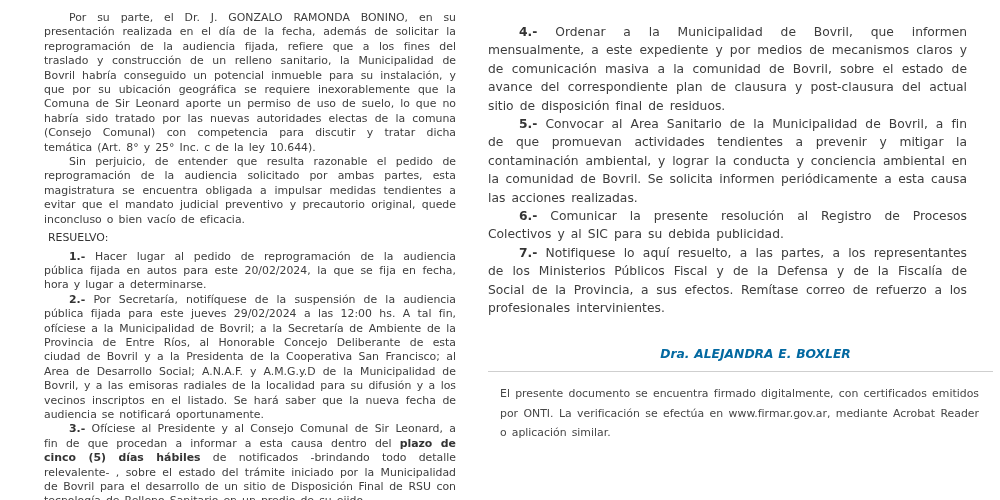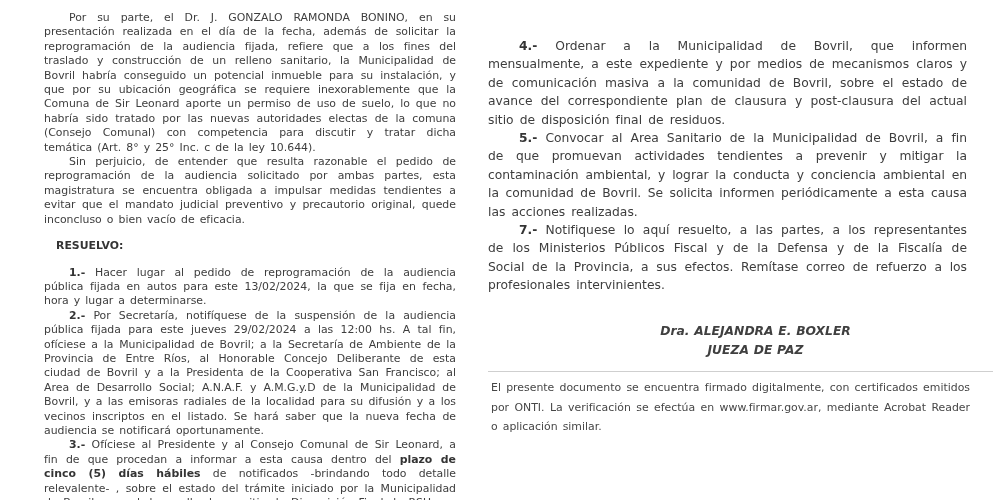--- a/index.html
+++ b/index.html
@@ -24,105 +24,105 @@
   .col-left {
     left: 44px;
     top: 11px;
     width: 412px;
     font-size: 10.9px;
     line-height: 14.4px;
     word-spacing: 1.6px;
   }
   .col-right {
     left: 488px;
-    top: 37px;
+    top: 23px;
     width: 479px;
     font-size: 12.3px;
     line-height: 18.4px;
     word-spacing: 2.2px;
   }
   p.para {
     margin: 0;
     text-indent: 25px;
   }
   .col-right p.para {
     text-indent: 31px;
   }
   p.resuelvo {
-    margin: 12px;
+    margin: 4px;
     text-indent: 0;
-    font-weight: bold;
+    font-weight: normal;
     color: #343434;
   }
   b.num, b.emph {
     font-weight: bold;
     color: #343434;
   }
   .signature {
     margin-top: 27px;
     text-align: center;
     transform: translateX(28px);
     font-weight: bold;
     font-style: italic;
     font-size: 12.3px;
     line-height: 19.5px;
-    color: #404040;
+    color: #0369a1;
     word-spacing: 0.5px;
   }
   .footer {
     position: absolute;
     left: 488px;
     top: 371px;
     width: 506px;
   }
   .footer-divider {
     width: 505px;
     border-top: 1px solid #cfcfcf;
     margin: 0 0 6px 0;
   }
   .footnote {
-    margin: 3px;
+    margin: 12px;
     width: 479px;
     font-size: 10.9px;
     line-height: 19.5px;
     word-spacing: 1.6px;
     text-align: justify;
     color: #464646;
   }
 </style>
 </head>
 <body>
 
 <div class="page">
 
   <div class="col col-left">
     <p class="para">Por su parte, el Dr. J. GONZALO RAMONDA BONINO, en su presentación realizada en el día de la fecha, además de solicitar la reprogramación de la audiencia fijada, refiere que a los fines del traslado y construcción de un relleno sanitario, la Municipalidad de Bovril habría conseguido un potencial inmueble para su instalación, y que por su ubicación geográfica se requiere inexorablemente que la Comuna de Sir Leonard aporte un permiso de uso de suelo, lo que no habría sido tratado por las nuevas autoridades electas de la comuna (Consejo Comunal) con competencia para discutir y tratar dicha temática (Art. 8° y 25° Inc. c de la ley 10.644).</p>
     <p class="para">Sin perjuicio, de entender que resulta razonable el pedido de reprogramación de la audiencia solicitado por ambas partes, esta magistratura se encuentra obligada a impulsar medidas tendientes a evitar que el mandato judicial preventivo y precautorio original, quede inconcluso o bien vacío de eficacia.</p>
 
     <p class="resuelvo">RESUELVO:</p>
 
-    <p class="para"><b class="num">1.-</b><span> Hacer lugar al pedido de reprogramación de la audiencia pública fijada en autos para este 13/02/2024, la que se fija en fecha, hora y lugar a determinarse.</span></p>
+    <p class="para"><b class="num">1.-</b><span> Hacer lugar al pedido de reprogramación de la audiencia pública fijada en autos para este 20/02/2024, la que se fija en fecha, hora y lugar a determinarse.</span></p>
 
     <p class="para"><b class="num">2.-</b><span> Por Secretaría, notifíquese de la suspensión de la audiencia pública fijada para este jueves 29/02/2024 a las 12:00 hs. A tal fin, ofíciese a la Municipalidad de Bovril; a la Secretaría de Ambiente de la Provincia de Entre Ríos, al Honorable Concejo Deliberante de esta ciudad de Bovril y a la Presidenta de la Cooperativa San Francisco; al Area de Desarrollo Social; A.N.A.F. y A.M.G.y.D de la Municipalidad de Bovril, y a las emisoras radiales de la localidad para su difusión y a los vecinos inscriptos en el listado. Se hará saber que la nueva fecha de audiencia se notificará oportunamente.</span></p>
 
     <p class="para"><b class="num">3.-</b><span> Ofíciese al Presidente y al Consejo Comunal de Sir Leonard, a fin de que procedan a informar a esta causa dentro del </span><b class="emph">plazo de cinco (5) días hábiles</b><span> de notificados -brindando todo detalle relevalente- , sobre el estado del trámite iniciado por la Municipalidad de Bovril para el desarrollo de un sitio de Disposición Final de RSU con tecnología de Relleno Sanitario en un predio de su ejido.</span></p>
   </div>
 
   <div class="col col-right">
     <p class="para"><b class="num">4.-</b><span> Ordenar a la Municipalidad de Bovril, que informen mensualmente, a este expediente y por medios de mecanismos claros y de comunicación masiva a la comunidad de Bovril, sobre el estado de avance del correspondiente plan de clausura y post-clausura del actual sitio de disposición final de residuos.</span></p>
 
     <p class="para"><b class="num">5.-</b><span> Convocar al Area Sanitario de la Municipalidad de Bovril, a fin de que promuevan actividades tendientes a prevenir y mitigar la contaminación ambiental, y lograr la conducta y conciencia ambiental en la comunidad de Bovril. Se solicita informen periódicamente a esta causa las acciones realizadas.</span></p>
 
+    <p class="para"><b class="num">6.-</b><span> Comunicar la presente resolución al Registro de Procesos Colectivos y al SIC para su debida publicidad.</span></p>
 
     <p class="para"><b class="num">7.-</b><span> Notifiquese lo aquí resuelto, a las partes, a los representantes de los Ministerios Públicos Fiscal y de la Defensa y de la Fiscalía de Social de la Provincia, a sus efectos. Remítase correo de refuerzo a los profesionales intervinientes.</span></p>
 
 
     <div class="signature">
       <div>Dra. ALEJANDRA E. BOXLER</div>
-      <div>JUEZA DE PAZ</div>
     </div>
   </div>
 
   <div class="footer">
     <div class="footer-divider"></div>
     <p class="footnote">El presente documento se encuentra firmado digitalmente, con certificados emitidos por ONTI. La verificación se efectúa en www.firmar.gov.ar, mediante Acrobat Reader o aplicación similar.</p>
   </div>
 
 </div>
 

